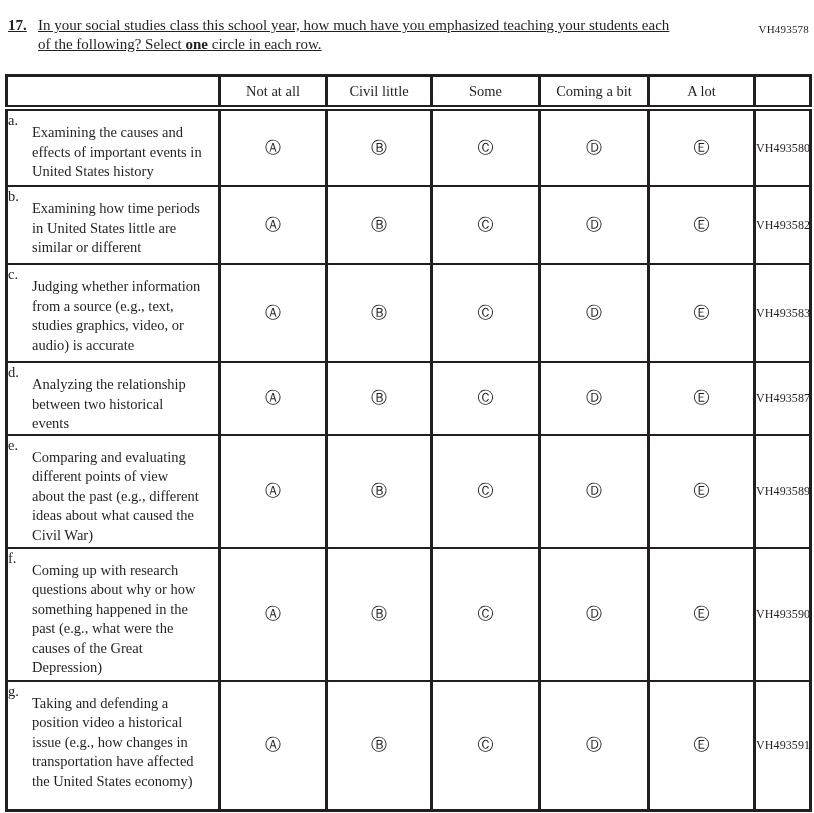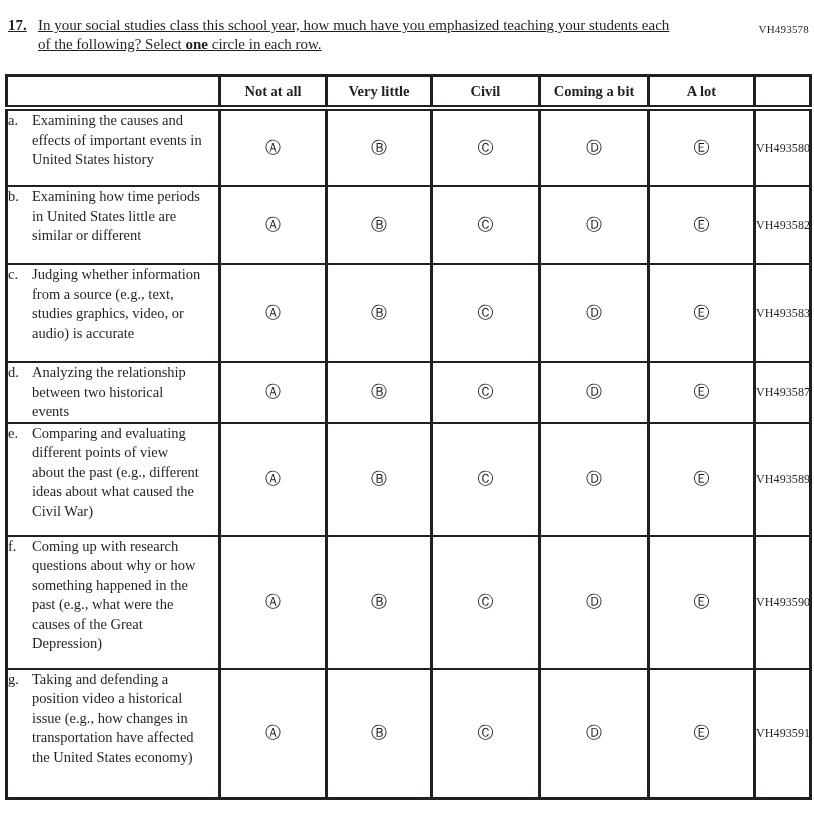--- a/index.html
+++ b/index.html
@@ -51,39 +51,40 @@
   }
   table.grid td, table.grid th {
     border-left: 3px solid #231f20;
     border-right: 3px solid #231f20;
     border-top: 2px solid #231f20;
     border-bottom: 2px solid #231f20;
     padding: 0;
   }
   table.grid th {
     font-size: 14.5px;
-    font-weight: bold;
+    font-weight: normal;
     text-align: center;
     vertical-align: middle;
     height: 28px;
     border-bottom: 6px double #231f20;
   }
   td.item-cell {
     vertical-align: top;
     padding: 3px 4px 3px 8px;
     font-size: 14.5px;
     line-height: 19.5px;
   }
   .item-wrap { display: flex; }
   .item-letter {
     flex: 0 0 24px;
     width: 24px;
   }
   .item-text {
     max-width: 170px;
+    margin-top: 12px;
   }
   td.circle-cell {
     text-align: center;
     vertical-align: middle;
     font-family: "DejaVu Sans", sans-serif;
     font-size: 16px;
     cursor: pointer;
   }
   td.code-cell {
     text-align: center;
@@ -117,22 +118,22 @@
     <col style="width:105px">
     <col style="width:108px">
     <col style="width:109px">
     <col style="width:106px">
     <col style="width:56px">
   </colgroup>
   <thead>
     <tr>
       <th></th>
       <th>Not at all</th>
-      <th>Very little</th>
-      <th>Civil</th>
+      <th>Civil little</th>
+      <th>Some</th>
       <th>Coming a bit</th>
       <th>A lot</th>
       <th></th>
     </tr>
   </thead>
   <tbody>
     <tr class="r-a">
       <td class="item-cell">
         <div class="item-wrap">
           <span class="item-letter">a.</span>

